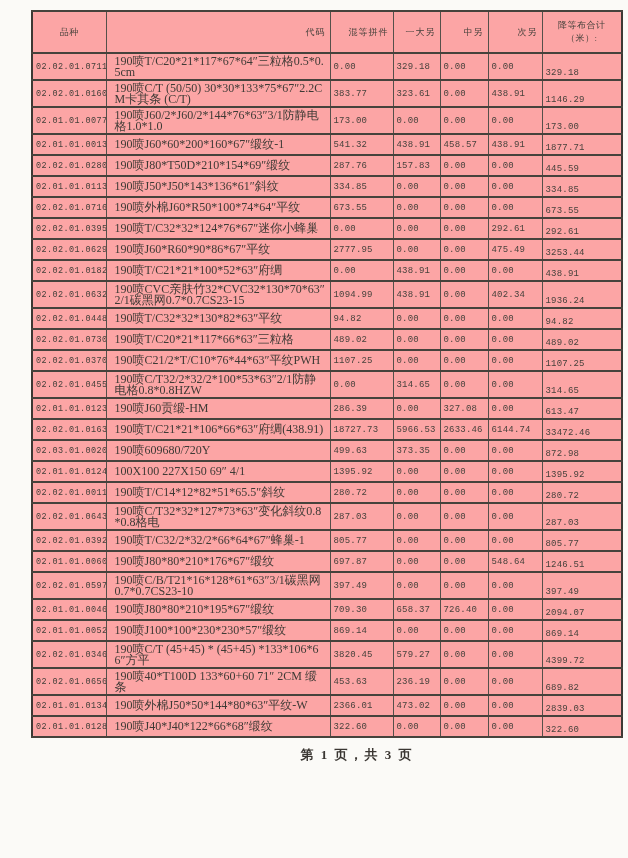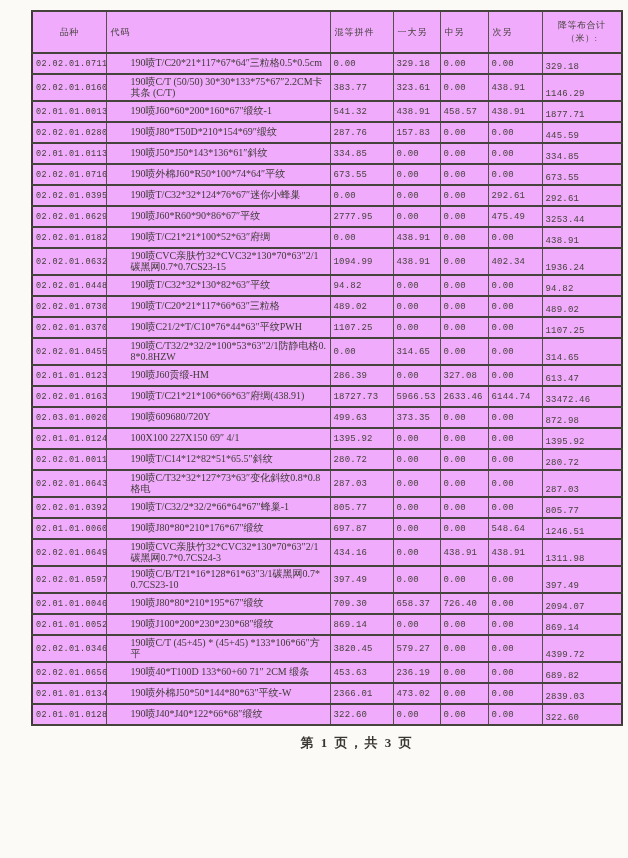--- a/index.html
+++ b/index.html
@@ -13,54 +13,54 @@
     min-height: 858px;
     position: relative;
   }
   .sheet {
     padding: 10px 0 0 31px;
   }
   table.grade-table {
     width: 590px;
     border-collapse: collapse;
     table-layout: fixed;
-    background: #f0abfc;
+    background: #fca5a5;
     border-radius: 8px;
   }
   th, td {
     border-left: 1px solid #55504a;
     border-right: 1px solid #55504a;
     border-top: 2px solid #46423c;
     border-bottom: 2px solid #46423c;
     font-weight: normal;
     vertical-align: middle;
     overflow: hidden;
   }
   table.grade-table { border: 2px solid #3d3934; }
   thead th {
     height: 42px;
     font-size: 9px;
-    text-align: left;
+    text-align: right;
     padding: 2px 4px;
     letter-spacing: 1px;
     color: #45413b;
   }
   thead th.h-center { text-align: center; letter-spacing: 0.5px; }
   tbody td { height: 20px; padding: 2px 3px; }
   td.c-code {
     text-align: left;
     font-size: 8.5px;
     letter-spacing: 0.4px;
     color: #44403a;
     font-family: "Liberation Mono", "DejaVu Sans Mono", monospace;
   }
   td.c-name {
-    font-size: 10px;
+    font-size: 12px;
     line-height: 10.5px;
-    padding-left: 24px;
+    padding-left: 8px;
     color: #3e3a35;
     word-break: break-all;
   }
   td.c-num {
     font-size: 9px;
     letter-spacing: 0.2px;
     color: #47423c;
     font-family: "Liberation Mono", "DejaVu Sans Mono", monospace;
   }
   td.c-total {
@@ -116,20 +116,29 @@
         <tr>
     <td class="c-code">02.02.01.0160</td>
     <td class="c-name">190喷C/T (50/50) 30*30*133*75*67″2.2CM卡其条 (C/T)</td>
     <td class="c-num">383.77</td>
     <td class="c-num">323.61</td>
     <td class="c-num">0.00</td>
     <td class="c-num">438.91</td>
     <td class="c-num c-total">1146.29</td>
   </tr>
         <tr>
+    <td class="c-code">02.01.01.0077</td>
+    <td class="c-name">190喷J60/2*J60/2*144*76*63″3/1防静电格1.0*1.0</td>
+    <td class="c-num">173.00</td>
+    <td class="c-num">0.00</td>
+    <td class="c-num">0.00</td>
+    <td class="c-num">0.00</td>
+    <td class="c-num c-total">173.00</td>
+  </tr>
+        <tr>
     <td class="c-code">02.01.01.0013</td>
     <td class="c-name">190喷J60*60*200*160*67″缎纹-1</td>
     <td class="c-num">541.32</td>
     <td class="c-num">438.91</td>
     <td class="c-num">458.57</td>
     <td class="c-num">438.91</td>
     <td class="c-num c-total">1877.71</td>
   </tr>
         <tr>
     <td class="c-code">02.02.01.0280</td>
@@ -296,49 +305,40 @@
         <tr>
     <td class="c-code">02.01.01.0060</td>
     <td class="c-name">190喷J80*80*210*176*67″缎纹</td>
     <td class="c-num">697.87</td>
     <td class="c-num">0.00</td>
     <td class="c-num">0.00</td>
     <td class="c-num">548.64</td>
     <td class="c-num c-total">1246.51</td>
   </tr>
         <tr>
-    <td class="c-code">02.02.01.0649</td>
-    <td class="c-name">190喷CVC亲肤竹32*CVC32*130*70*63″2/1碳黑网0.7*0.7CS24-3</td>
-    <td class="c-num">434.16</td>
-    <td class="c-num">0.00</td>
-    <td class="c-num">438.91</td>
-    <td class="c-num">438.91</td>
-    <td class="c-num c-total">1311.98</td>
-  </tr>
-        <tr>
     <td class="c-code">02.02.01.0597</td>
     <td class="c-name">190喷C/B/T21*16*128*61*63″3/1碳黑网0.7*0.7CS23-10</td>
     <td class="c-num">397.49</td>
     <td class="c-num">0.00</td>
     <td class="c-num">0.00</td>
     <td class="c-num">0.00</td>
     <td class="c-num c-total">397.49</td>
   </tr>
         <tr>
     <td class="c-code">02.01.01.0046</td>
     <td class="c-name">190喷J80*80*210*195*67″缎纹</td>
     <td class="c-num">709.30</td>
     <td class="c-num">658.37</td>
     <td class="c-num">726.40</td>
     <td class="c-num">0.00</td>
     <td class="c-num c-total">2094.07</td>
   </tr>
         <tr>
     <td class="c-code">02.01.01.0052</td>
-    <td class="c-name">190喷J100*200*230*230*68″缎纹</td>
+    <td class="c-name">190喷J100*100*230*230*57″缎纹</td>
     <td class="c-num">869.14</td>
     <td class="c-num">0.00</td>
     <td class="c-num">0.00</td>
     <td class="c-num">0.00</td>
     <td class="c-num c-total">869.14</td>
   </tr>
         <tr>
     <td class="c-code">02.02.01.0346</td>
     <td class="c-name">190喷C/T (45+45) * (45+45) *133*106*66″方平</td>
     <td class="c-num">3820.45</td>

